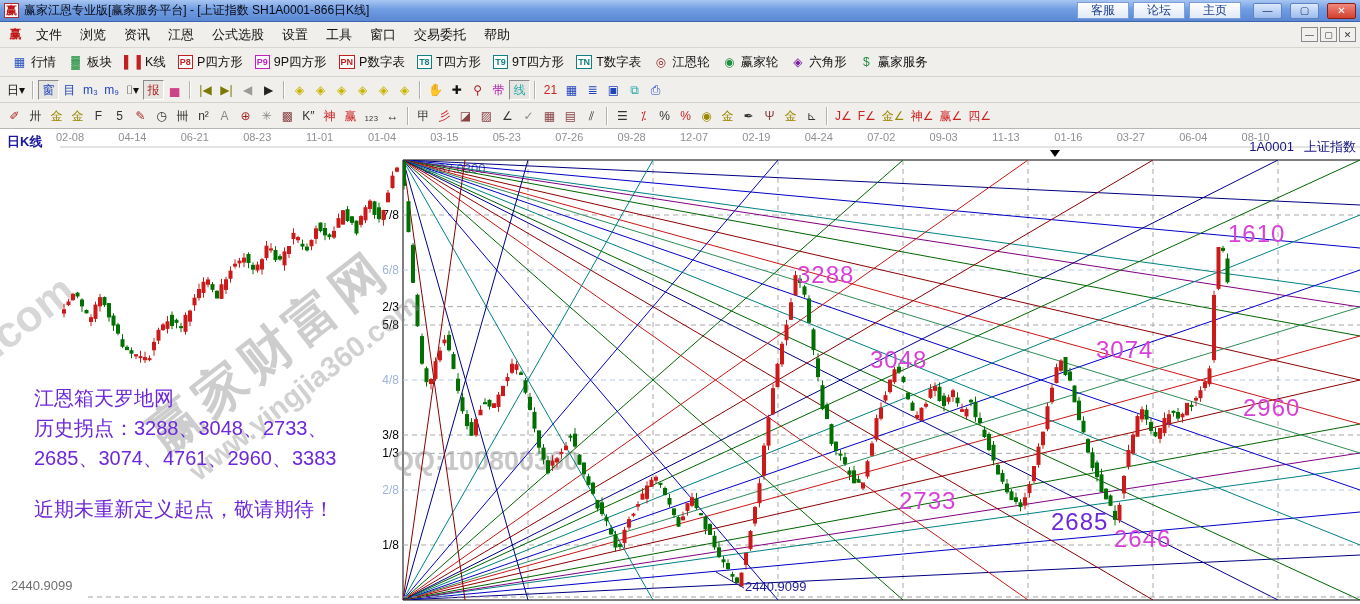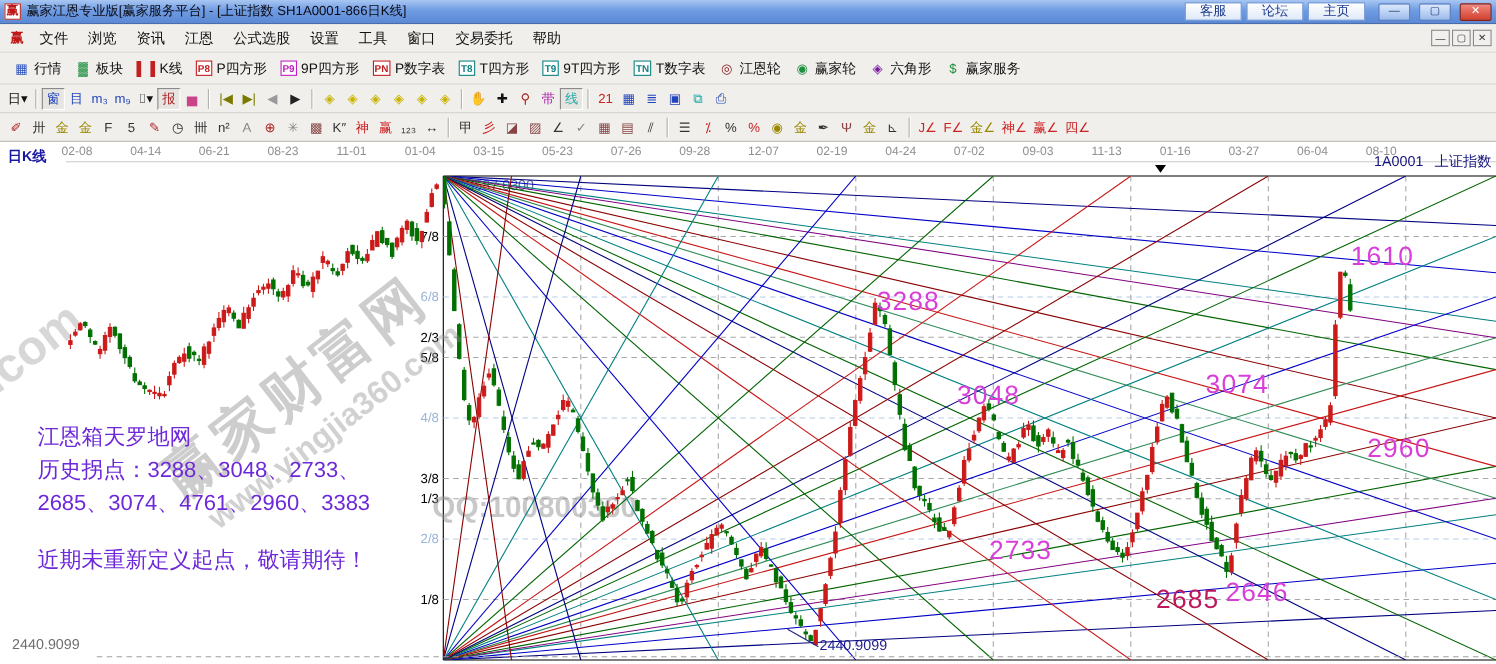--- a/index.html
+++ b/index.html
@@ -1401,16 +1401,16 @@
       <div>2685、3074、4761、2960、3383</div>
       <div class="gap"></div>
       <div>近期未重新定义起点，敬请期待！</div>
     </div>
   <span class="pivot" style="left: 1228px; top: 91px; color: rgb(216, 63, 216);">1610</span>
       <span class="pivot" style="left: 797px; top: 132px; color: rgb(216, 63, 216);">3288</span>
       <span class="pivot" style="left: 870px; top: 217px; color: rgb(216, 63, 216);">3048</span>
       <span class="pivot" style="left: 1096px; top: 207px; color: rgb(216, 63, 216);">3074</span>
       <span class="pivot" style="left: 1211px; top: 265px; color: rgb(216, 63, 216); margin-left: 32px;">2960</span>
       <span class="pivot" style="left: 899px; top: 358px; color: rgb(216, 63, 216);">2733</span>
-      <span class="pivot" style="left: 1051px; top: 379px; color: #be185d; margin-top: 24px;">2685</span>
+      <span class="pivot" style="left: 1051px; top: 379px; color: #6d28d9;">2685</span>
       <span class="pivot" style="left: 1114px; top: 396px; color: rgb(216, 63, 216);">2646</span>
     </div>
 </div>
 
 </body></html>

